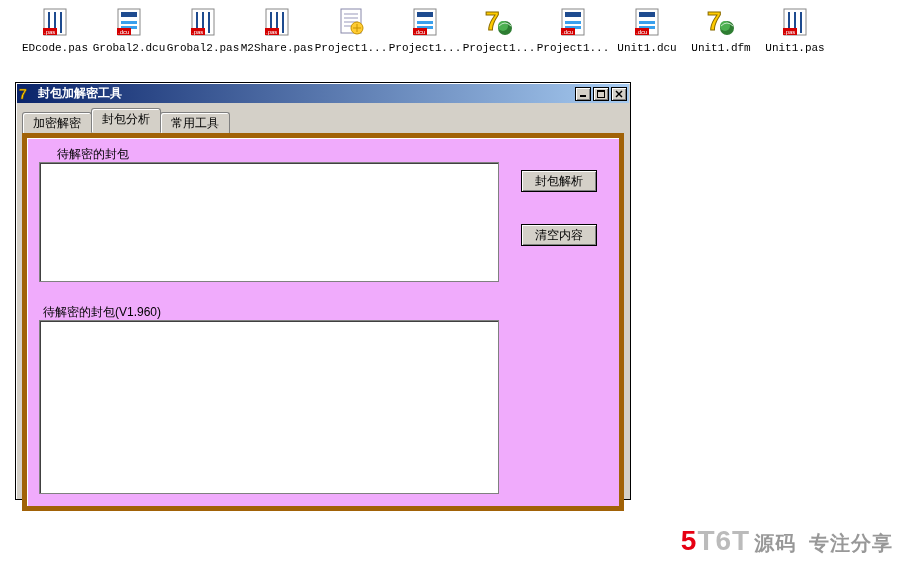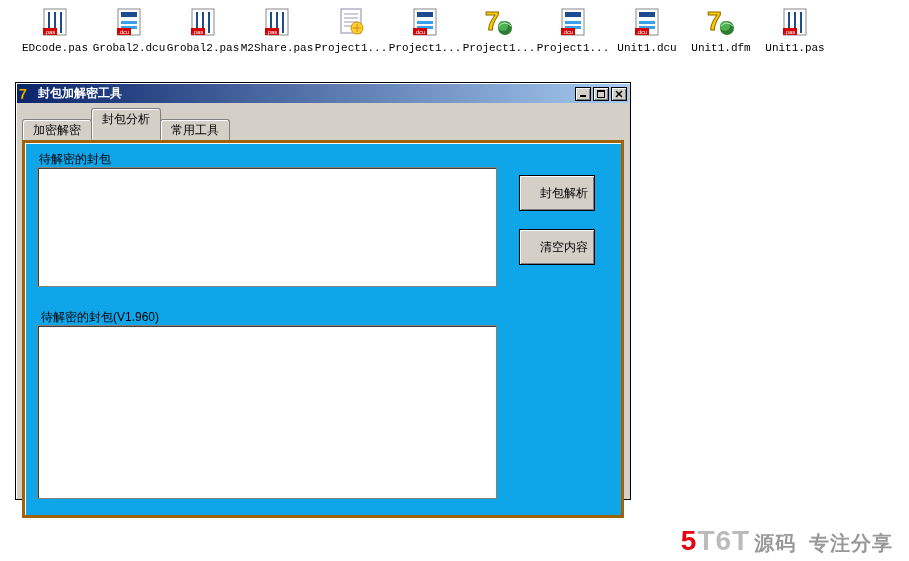--- a/index.html
+++ b/index.html
@@ -78,58 +78,58 @@
     border-radius: 3px 3px 0 0;
     box-shadow: inset 1px 1px 0 #fff;
     margin-right:-1px;
     font-size:12px;
     position:relative; top:1px;
     cursor:default;
   }
   .tab.active {
     background:#D4D0C8;
     z-index:2;
-    padding-bottom:11px;
+    padding-bottom:4px;
     top:0;
     border-bottom:1px solid #D4D0C8;
   }
   
   .tabpanel {
     margin: 0 6px 6px 6px;
     height: 378px;
-    border:3px solid #a16207;
+    border:5px solid #a16207;
     box-shadow: inset 1px 1px 0 #fff;
-    background:#0ea5e9;
+    background:#f0abfc;
     position:relative;
-    padding:6px 12px;
+    padding:6px 28px;
   }
   .group-label { font-size:12px; margin:2px 0 4px 2px; }
   .textarea {
     background:#fff;
     border:1px solid #808080;
     box-shadow: inset 1px 1px 0 #404040, inset -1px -1px 0 #fff;
     resize:none;
     font-family: SimSun, monospace;
     font-size:12px;
     padding:2px;
     outline:none;
   }
   .ta1 { position:absolute; left:12px; top:24px; width:460px; height:120px; }
   .ta2 { position:absolute; left:12px; top:182px; width:460px; height:174px; }
   .lbl2 { position:absolute; left:14px; top:164px; }
   .btn {
     position:absolute;
-    width:76px; height:36px;
+    width:76px; height:22px;
     background:#D4D0C8;
     border:1px solid #000;
     box-shadow: inset 1px 1px 0 #fff, inset -1px -1px 0 #808080;
     font-size:12px;
     font-family: SimSun, sans-serif;
     cursor:default;
-    text-align:right;
+    text-align:center;
   }
   .btn1 { left:494px; top:32px; }
   .btn2 { left:494px; top:86px;font-family:Liberation Serif, serif; }
   
   .watermark {
     position:absolute; right:16px; bottom:6px;
     text-align:right;
     font-family: Arial, sans-serif;
     color:#777; font-size:11px;
     pointer-events:none;

